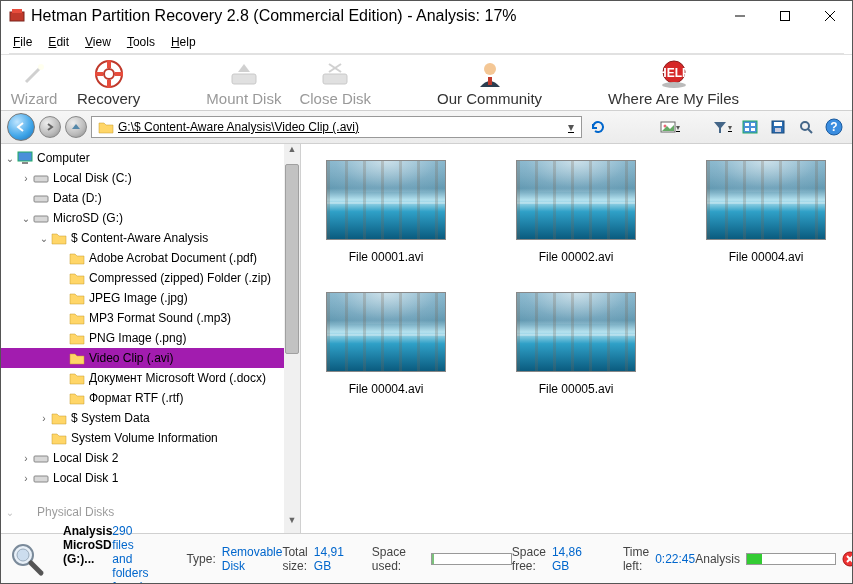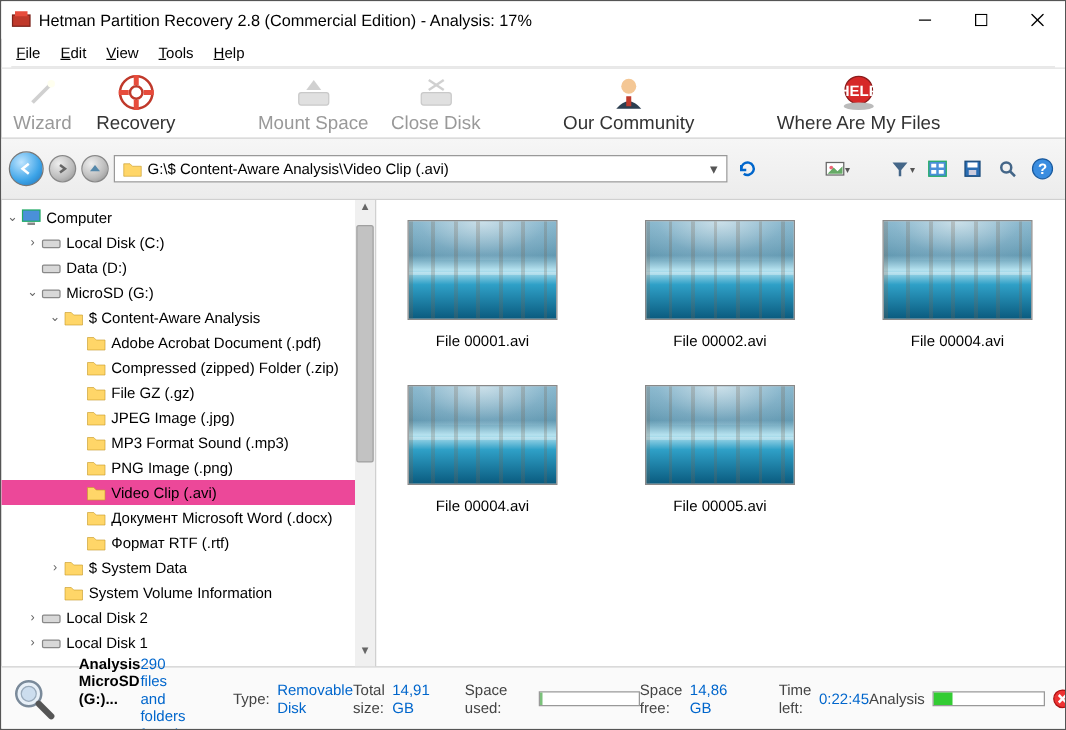--- a/index.html
+++ b/index.html
@@ -1,43 +1,43 @@
 <!DOCTYPE html>
 <html><head>
 <meta charset="utf-8">
 <style>
 * { box-sizing: border-box; margin: 0; padding: 0; }
 body { font-family: "Segoe UI", Tahoma, sans-serif; font-size: 12px; background: #fff; color: #000; width: 853px; height: 584px; overflow: hidden; display: flex; flex-direction: column; border: 1px solid #555; }
 .titlebar { height: 30px; display: flex; align-items: center; padding: 0 0 0 8px; background: #fff; }
 .titlebar .app-icon { width: 16px; height: 16px; margin-right: 6px; }
-.titlebar .title { flex: 1; font-size: 13px; }
+.titlebar .title { flex: 1; font-size: 16px; }
 .titlebar .win-btns { display: flex; }
 .titlebar .win-btn { width: 45px; height: 30px; display: flex; align-items: center; justify-content: center; }
 .menubar { height: 22px; display: flex; align-items: center; padding: 0 6px; gap: 4px; }
 .menubar .menu-item { padding: 2px 6px; cursor: default; }
 .menubar .menu-item u { text-decoration: underline; }
 .toolbar { height: 56px; display: flex; align-items: center; padding: 2px 8px; gap: 18px; border-top: 1px solid #e1e1e1; }
 .toolbar .tb { display: flex; flex-direction: column; align-items: center; gap: 1px; min-width: 50px; }
 .toolbar .tb .ico { width: 30px; height: 30px; display: flex; align-items: center; justify-content: center; }
 .toolbar .tb .lbl { font-size: 15px; color: #333; }
 .toolbar .tb.disabled .lbl { color: #999; }
 .toolbar .tb.disabled .ico { opacity: .45; }
-.navbar { height: 50px; background: linear-gradient(#f6f6f6,#ececec); border-top: 1px solid #d0d0d0; border-bottom: 1px solid #d0d0d0; display: flex; align-items: center; padding: 0 6px; gap: 4px; }
+.navbar { height: 34px; background: linear-gradient(#f6f6f6,#ececec); border-top: 1px solid #d0d0d0; border-bottom: 1px solid #d0d0d0; display: flex; align-items: center; padding: 0 6px; gap: 4px; text-decoration: underline; }
 .nav-round { width: 28px; height: 28px; border-radius: 50%; background: radial-gradient(circle at 35% 30%, #bfe5ff, #3da4e8 60%, #1f6db3); border: 1px solid #777; display: flex; align-items: center; justify-content: center; }
 .nav-small { width: 22px; height: 22px; border-radius: 50%; background: radial-gradient(circle at 35% 30%, #eee, #bbb 60%, #888); border: 1px solid #888; display: flex; align-items: center; justify-content: center; }
 .address { flex: 1; display: flex; align-items: center; border: 1px solid #999; background: #fff; height: 22px; padding: 0 2px; }
 .address .folder-ico { width: 16px; height: 16px; margin: 0 4px; }
 .address input { flex: 1; border: none; outline: none; font-size: 12px; }
 .address .dd { width: 16px; text-align: center; color: #555; }
 .nav-icon-btn { width: 24px; height: 24px; display: flex; align-items: center; justify-content: center; border-radius: 2px; }
 .main { flex: 1; display: flex; min-height: 0; }
 .tree-pane { width: 300px; border-right: 1px solid #d0d0d0; display: flex; position: relative; }
 .tree { flex: 1; overflow: hidden; padding: 4px 0; }
 .tree .row { display: flex; align-items: center; height: 20px; padding-right: 4px; white-space: nowrap; }
-.tree .row.selected { background: #ec4899; }
+.tree .row.selected { background: #a21caf; }
 .tree .tw { width: 14px; display: flex; align-items: center; justify-content: center; color: #666; font-size: 10px; }
 .tree .ind { display: inline-block; }
 .tree .ico16 { width: 16px; height: 16px; margin-right: 4px; flex-shrink: 0; }
 .tree-scroll { width: 16px; background: #f0f0f0; display: flex; flex-direction: column; align-items: center; }
 .tree-scroll .thumb { width: 14px; background: #c2c2c2; border: 1px solid #a0a0a0; border-radius: 2px; }
 .content { flex: 1; overflow: auto; padding: 16px 10px; }
 .thumbs { display: flex; flex-wrap: wrap; gap: 28px 40px; }
 .thumb-item { width: 150px; display: flex; flex-direction: column; align-items: center; gap: 10px; }
 .thumb-img { width: 120px; height: 80px; background: linear-gradient(#7fb2c9 0%, #5f97b0 35%, #b6e2ef 50%, #2fa0c7 65%, #0a5b7f 100%); border: 1px solid #888; position: relative; overflow: hidden; }
 .thumb-img::before { content:""; position:absolute; top:0;left:0;right:0;height:40%; background: radial-gradient(ellipse at 50% 0%, rgba(255,255,255,.6), rgba(200,220,235,.2) 60%, transparent); }
@@ -120,21 +120,21 @@
     <span class="lbl">Recovery</span>
   </div>
   <div style="flex:0 0 30px"></div>
   <div class="tb disabled">
     <span class="ico">
         <svg width="28" height="28">
           <rect x="2" y="14" width="24" height="10" rx="2" fill="#bbb" stroke="#888"></rect>
           <path d="M14 4 L20 12 L8 12 Z" fill="#999"></path>
         </svg>
       </span>
-    <span class="lbl">Mount Space</span>
+    <span class="lbl">Mount Disk</span>
   </div>
   <div class="tb disabled">
     <span class="ico">
         <svg width="28" height="28">
           <rect x="2" y="14" width="24" height="10" rx="2" fill="#bbb" stroke="#888"></rect>
           <line x1="8" y1="4" x2="20" y2="12" stroke="#999" stroke-width="2"></line>
           <line x1="20" y1="4" x2="8" y2="12" stroke="#999" stroke-width="2"></line>
         </svg>
       </span>
     <span class="lbl">Close Disk</span>
@@ -307,30 +307,20 @@
         </div>
       <div class="row">
           <span class="ind" style="width:54px"></span>
           <span class="tw"></span>
           <span class="ico16">
             <svg width="16" height="16">
               <path class="folder-svg" d="M1 4 L6 4 L8 6 L15 6 L15 14 L1 14 Z"></path>
             </svg>
           </span>
           <span>Compressed (zipped) Folder (.zip)</span>
-        </div>
-      <div class="row">
-          <span class="ind" style="width:54px"></span>
-          <span class="tw"></span>
-          <span class="ico16">
-            <svg width="16" height="16">
-              <path class="folder-svg" d="M1 4 L6 4 L8 6 L15 6 L15 14 L1 14 Z"></path>
-            </svg>
-          </span>
-          <span>File GZ (.gz)</span>
         </div>
       <div class="row">
           <span class="ind" style="width:54px"></span>
           <span class="tw"></span>
           <span class="ico16">
             <svg width="16" height="16">
               <path class="folder-svg" d="M1 4 L6 4 L8 6 L15 6 L15 14 L1 14 Z"></path>
             </svg>
           </span>
           <span>JPEG Image (.jpg)</span>

